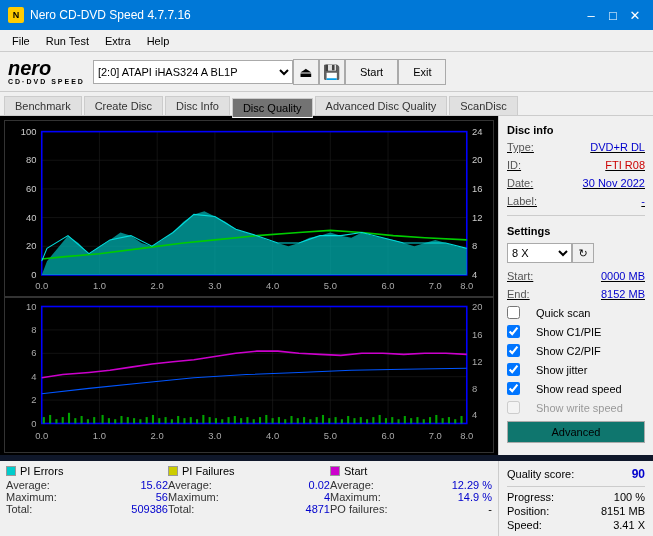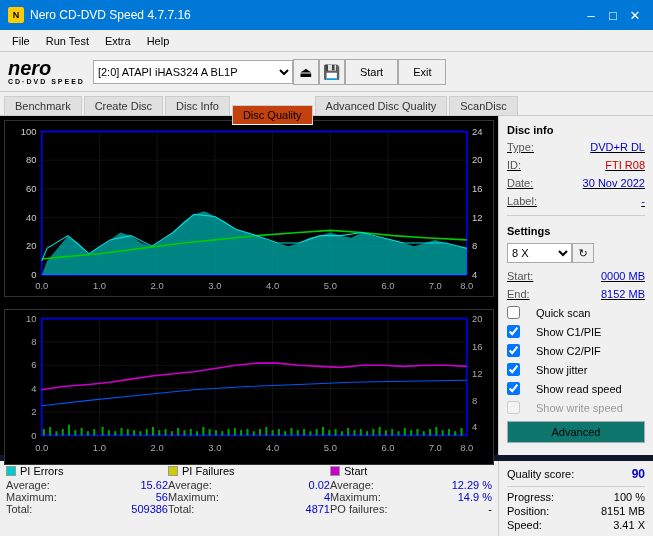--- a/index.html
+++ b/index.html
@@ -19,24 +19,24 @@
     
     .toolbar { background: #f0f0f0; height: 40px; display: flex; align-items: center; padding: 0 8px; border-bottom: 1px solid #ccc; }
     .toolbar-logo { display: flex; flex-direction: column; align-items: flex-start; margin-right: 8px; }
     .drive-select { height: 24px; width: 200px; font-size: 11px; border: 1px solid #aaa; background: white; }
     .toolbar-btn { height: 26px; background: #f0f0f0; border: 1px solid #aaa; padding: 2px 14px; font-size: 11px; cursor: pointer; }
     .toolbar-icon-btn { width: 26px; height: 26px; background: #f0f0f0; border: 1px solid #aaa; display: flex; align-items: center; justify-content: center; cursor: pointer; font-size: 14px; }
     
     
     .tabs { background: #f0f0f0; height: 24px; display: flex; align-items: flex-end; padding: 0 4px; border-bottom: 1px solid #ccc; }
     .tab { padding: 3px 10px; font-size: 11px; border: 1px solid #ccc; border-bottom: none; background: #e0e0e0; cursor: pointer; margin-right: 2px; color: #333; }
-    .tab.active { background: #c2410c; border-bottom: 1px solid white; color: #000; font-weight: 500; z-index: 1; position: relative; top: 10px; }
-    
-    
-    .charts-area { flex: 1; background: #000; display: flex; flex-direction: column; padding: 4px; gap: 12px; min-width: 0; }
+    .tab.active { background: #737373; border-bottom: 1px solid white; color: #000; font-weight: 500; z-index: 1; position: relative; top: 3px; }
+    
+    
+    .charts-area { flex: 1; background: #000; display: flex; flex-direction: column; padding: 4px; gap: 0; min-width: 0; }
     
     .chart-container { position: relative; background: #000; border: 1px solid #333; flex: 1; }
     
     
     .chart-svg { width: 100%; height: 100%; }
     
     
     .right-panel { width: 155px; background: #f0f0f0; border-left: 1px solid #ccc; padding: 6px 8px; display: flex; flex-direction: column; gap: 4px; flex-shrink: 0; }
     
     .panel-section-title { font-weight: bold; font-size: 11px; color: #000; margin-top: 2px; }

